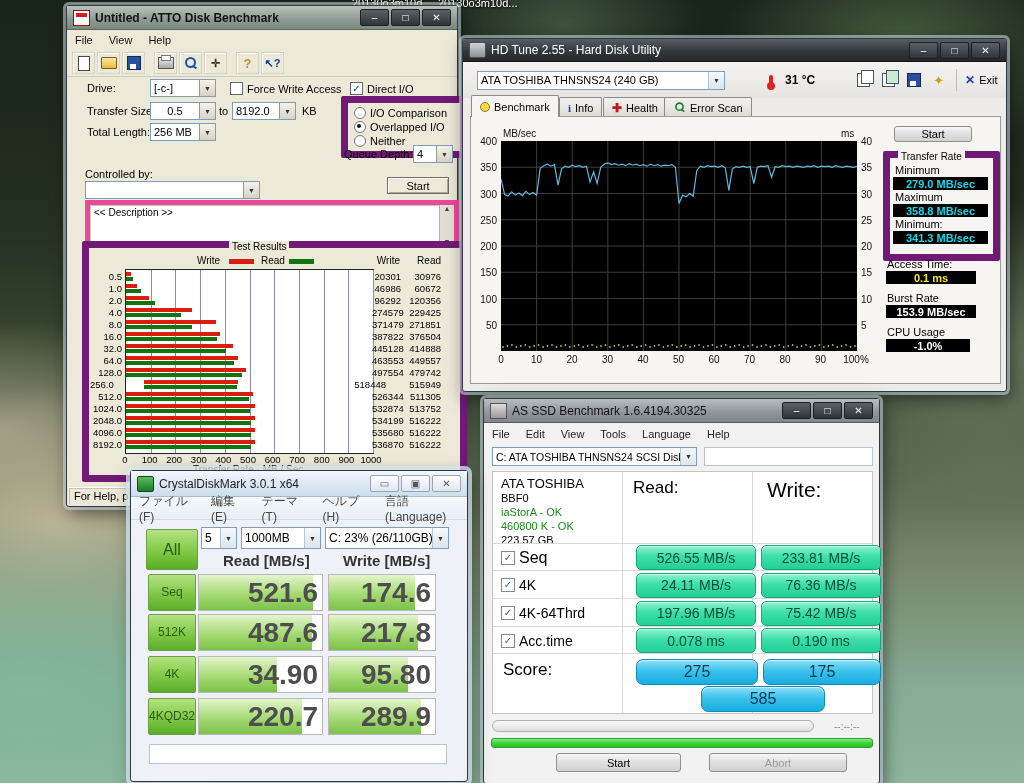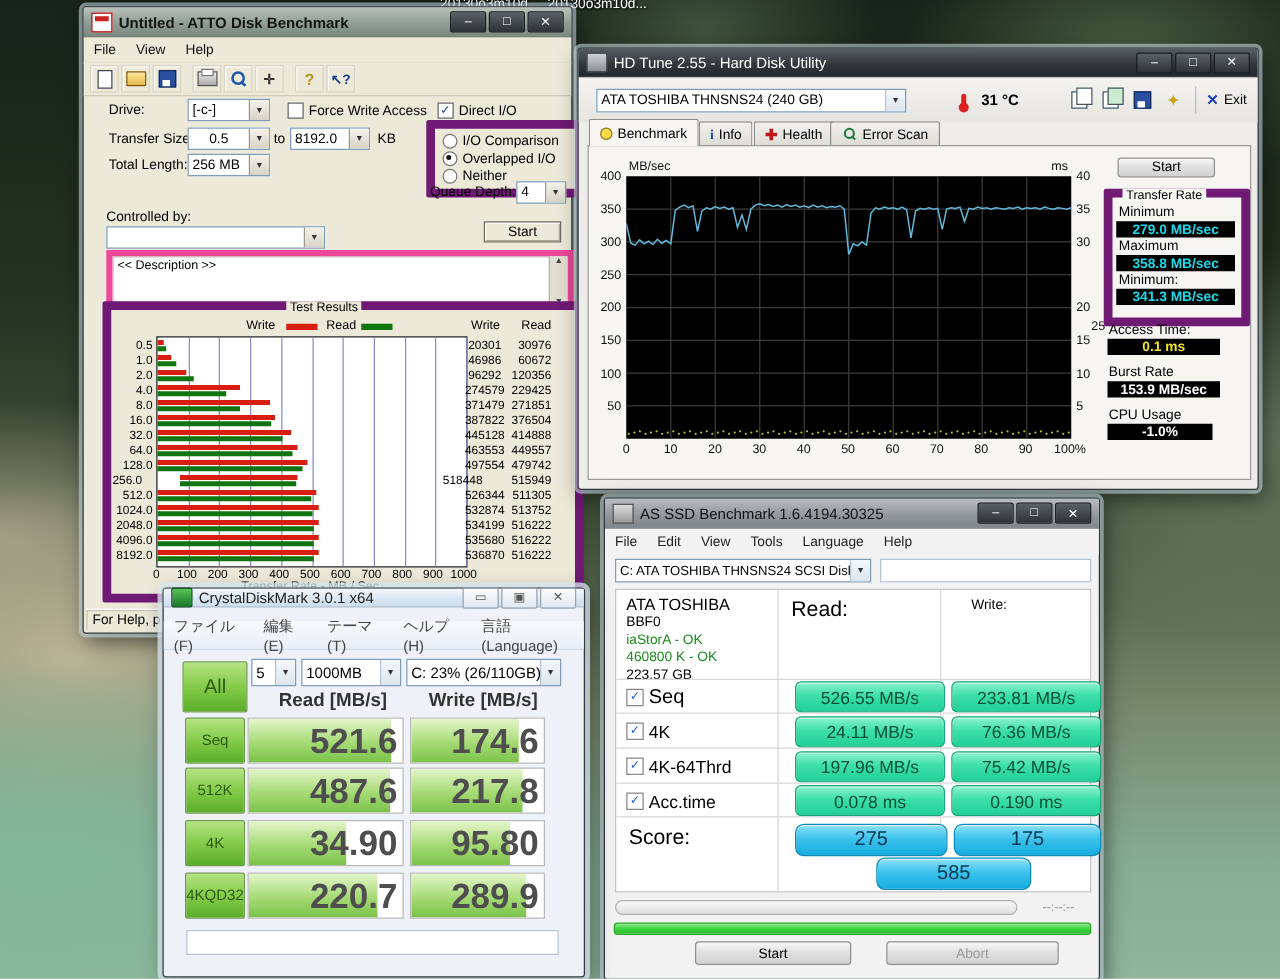--- a/index.html
+++ b/index.html
@@ -114,21 +114,21 @@
   .pill-g{display:flex;align-items:center;justify-content:center;width:118px;height:23px;border-radius:5px;font-size:14px;color:#083;color:#064e36;
     background:linear-gradient(#8df2cf,#3ddfa9 45%,#22cf97);border:1px solid #15a876;box-shadow:inset 0 1px 0 rgba(255,255,255,.6)}
   .pill-b{display:flex;align-items:center;justify-content:center;height:24px;border-radius:7px;font-size:16px;color:#05384e;
     background:linear-gradient(#8fe0f8,#3cc2ec 45%,#18ade0);border:1px solid #0d8cba;box-shadow:inset 0 1px 0 rgba(255,255,255,.6)}
   .assd-info{font-size:11px;line-height:14px}
   .assd-ok{color:#1c8a1c}
   .pbar-gray{position:absolute;height:10px;border:1px solid #b0b0b0;border-radius:6px;background:linear-gradient(#fafafa,#dedede)}
   .pbar-green{position:absolute;height:8px;border:1px solid #2aa52a;border-radius:3px;background:linear-gradient(#8ae98a,#3ed43e 50%,#2dbb2d)}
   
   .win.cdm{left:130px;top:470px;width:336px;height:310px;background:#eef2f8;box-shadow:0 0 0 4px rgba(215,230,242,.75),3px 6px 18px rgba(0,0,0,.5)}
-  .cdm .tbar{height:15px;background:linear-gradient(#f2f7fc,#d9e6f2 60%,#cddeee);border-bottom:1px solid #aabbcc}
+  .cdm .tbar{height:26px;background:linear-gradient(#f2f7fc,#d9e6f2 60%,#cddeee);border-bottom:1px solid #aabbcc}
   .cdm .tbar-title{color:#222}
   .cdm-ico{background:linear-gradient(#58c058,#1a7a2a);border:1px solid #0c4a16;border-radius:2px}
   .cdm .menubar{top:26px;height:22px;background:linear-gradient(#f6f9fc,#e9eff7);border-bottom:1px solid #d0dcea;color:#444;font-size:12px}
   .cdm-green{background:linear-gradient(#b5e383,#84cb4a 50%,#5aae27);border:1px solid #6f9c4a;border-radius:2px;color:#2c5a14;display:flex;align-items:center;justify-content:center}
   .cdm-cell{position:absolute;background:#fff;border:1px solid #b9b9b9;overflow:hidden}
   .cdm-cell .fill{position:absolute;left:0;top:0;bottom:0;background:linear-gradient(#e4f5cb,#a5da74 55%,#7cc24a)}
   .cdm-cell .num{position:absolute;right:4px;top:0;bottom:0;display:flex;align-items:center;font-size:28px;font-weight:bold;color:#4e4e4e;letter-spacing:0}
   .cdm-hdr{position:absolute;font-size:15px;font-weight:bold;color:#333;white-space:nowrap}
 </style>
 </head>
@@ -476,21 +476,21 @@
         <span class="hdt-ticks" style="left: 14px; width: 20px; text-align: right; top: 175.75px;">250</span>
         <span class="hdt-ticks" style="left: 14px; width: 20px; text-align: right; top: 202px;">200</span>
         <span class="hdt-ticks" style="left: 14px; width: 20px; text-align: right; top: 228.25px;">150</span>
         <span class="hdt-ticks" style="left: 14px; width: 20px; text-align: right; top: 254.5px;">100</span>
         <span class="hdt-ticks" style="left: 14px; width: 20px; text-align: right; top: 280.75px;">50</span>
       </div>
     <div id="hdtYR">
         <span class="hdt-ticks" style="left: 398px; top: 97px;">40</span>
         <span class="hdt-ticks" style="left: 398px; top: 123.25px;">35</span>
         <span class="hdt-ticks" style="left: 398px; top: 149.5px;">30</span>
-        <span class="hdt-ticks" style="left: 410px; top: 175.75px; margin-top: 41px;">25</span>
+        <span class="hdt-ticks" style="left: 398px; top: 175.75px;">25</span>
         <span class="hdt-ticks" style="left: 398px; top: 202px;">20</span>
         <span class="hdt-ticks" style="left: 398px; top: 228.25px;">15</span>
         <span class="hdt-ticks" style="left: 398px; top: 254.5px;">10</span>
         <span class="hdt-ticks" style="left: 398px; top: 280.75px;">5</span>
       </div>
     <div id="hdtXT">
         <span class="hdt-ticks" style="width: 34px; text-align: center; top: 315px; left: 21px;">0</span>
         <span class="hdt-ticks" style="width: 34px; text-align: center; top: 315px; left: 56.5px;">10</span>
         <span class="hdt-ticks" style="width: 34px; text-align: center; top: 315px; left: 92px;">20</span>
         <span class="hdt-ticks" style="width: 34px; text-align: center; top: 315px; left: 127.5px;">30</span>
@@ -649,21 +649,21 @@
       <span class="vline" style="left:129px;background:#d8d8d8"></span>
       <span class="vline" style="left:259px;background:#d8d8d8"></span>
       <div class="assd-info" style="position:absolute;left:8px;top:5px">
         <div style="font-size:13px">ATA TOSHIBA</div>
         <div>BBF0</div>
         <div class="assd-ok">iaStorA - OK</div>
         <div class="assd-ok">460800 K - OK</div>
         <div>223.57 GB</div>
       </div>
       <span style="position:absolute;left:140px;top:6px;font-size:17px">Read:</span>
-      <span style="position:absolute;left:284px;top:6px;font-size:11px">Write:</span>
+      <span style="position:absolute;left:274px;top:6px;font-size:21px">Write:</span>
       <div id="assdRows">
           <div class="assd-row" style="top: 71px; height: 27px;">
             <span style="position: absolute; left: 8px; width: 12px; height: 12px; background: rgb(255, 255, 255); border: 1px solid rgb(136, 136, 136); font-size: 10px; line-height: 11px; text-align: center; color: rgb(26, 94, 204);">✓</span>
             <span style="position: absolute; left: 26px; font-size: 16px;">Seq</span>
             <span class="pill-g" style="position: absolute; left: 143px;">526.55 MB/s</span>
             <span class="pill-g" style="position: absolute; left: 268px;">233.81 MB/s</span>
           </div>
           <div class="assd-row" style="top: 98px; height: 28px;">
             <span style="position: absolute; left: 8px; width: 12px; height: 12px; background: rgb(255, 255, 255); border: 1px solid rgb(136, 136, 136); font-size: 10px; line-height: 11px; text-align: center; color: rgb(26, 94, 204);">✓</span>
             <span style="position: absolute; left: 26px; font-size: 14px;">4K</span>

